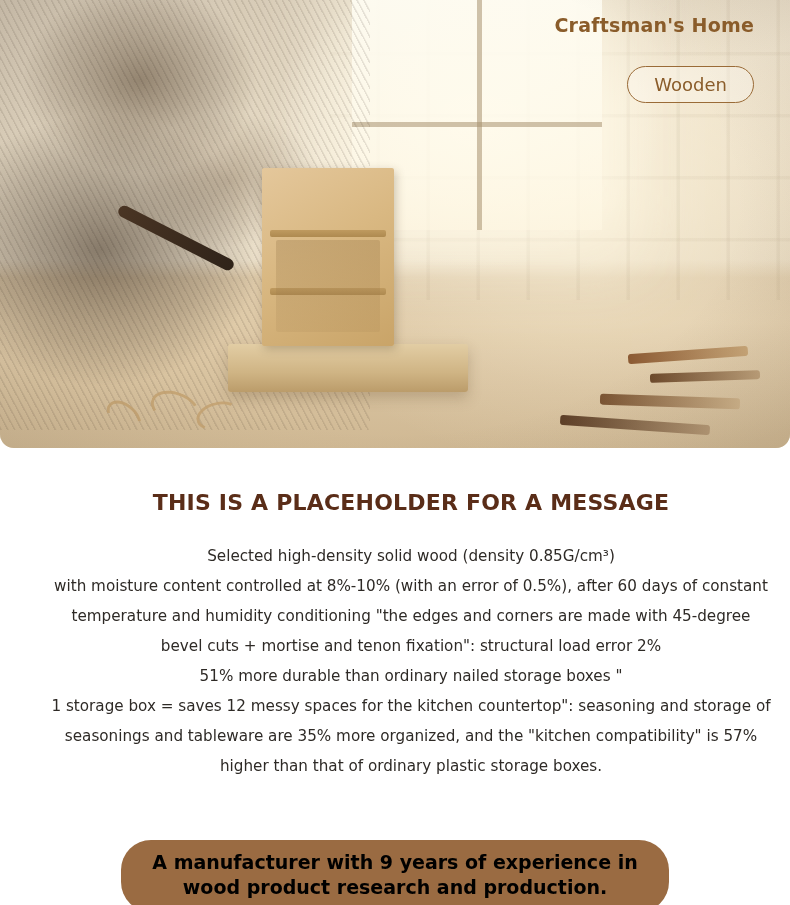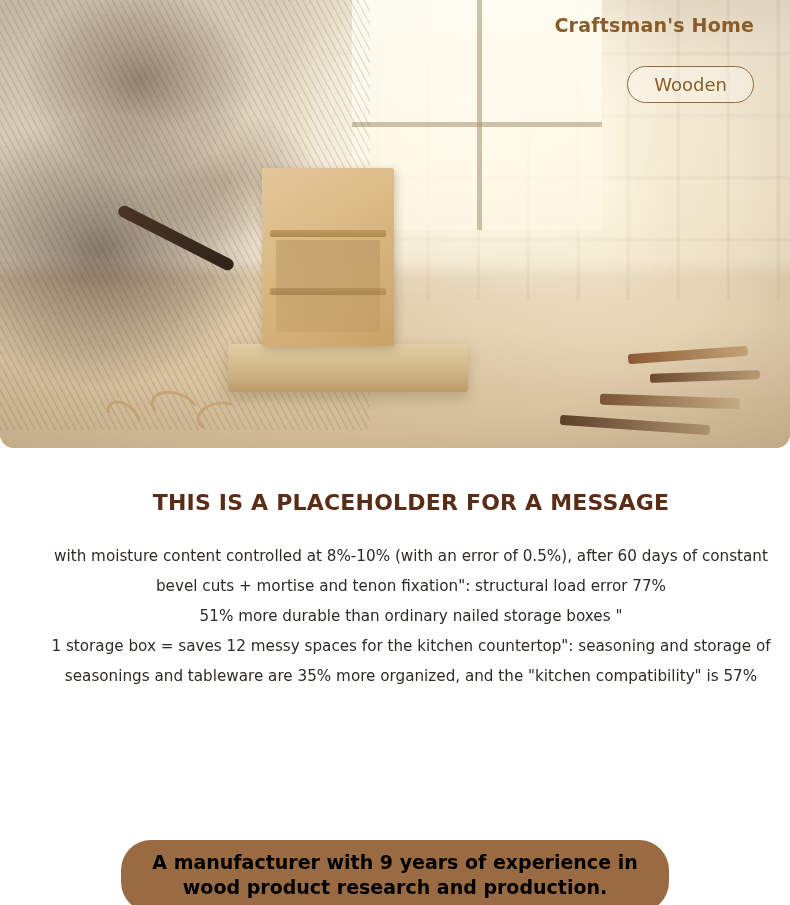--- a/index.html
+++ b/index.html
@@ -256,25 +256,28 @@
 
     <div class="hero-text">
       <div class="brand">Craftsman's Home</div>
       <div class="pill">Wooden</div>
     </div>
   </div>
 
   <div class="body-wrap">
     <div class="msg-title">THIS IS A PLACEHOLDER FOR A MESSAGE</div>
     <div class="desc">
+      <p>Selected high-density solid wood (density 0.85G/cm³)</p>
       <p>with moisture content controlled at 8%-10% (with an error of 0.5%), after 60 days of constant</p>
-      <p>bevel cuts + mortise and tenon fixation": structural load error 77%</p>
+      <p>temperature and humidity conditioning "the edges and corners are made with 45-degree</p>
+      <p>bevel cuts + mortise and tenon fixation": structural load error 2%</p>
       <p>51% more durable than ordinary nailed storage boxes "</p>
       <p>1 storage box = saves 12 messy spaces for the kitchen countertop": seasoning and storage of</p>
       <p>seasonings and tableware are 35% more organized, and the "kitchen compatibility" is 57%</p>
+      <p>higher than that of ordinary plastic storage boxes.</p>
     </div>
   </div>
 
   <div class="footer-banner">
     <div>A manufacturer with 9 years of experience in</div>
     <div>wood product research and production.</div>
   </div>
 
 </div>
 

